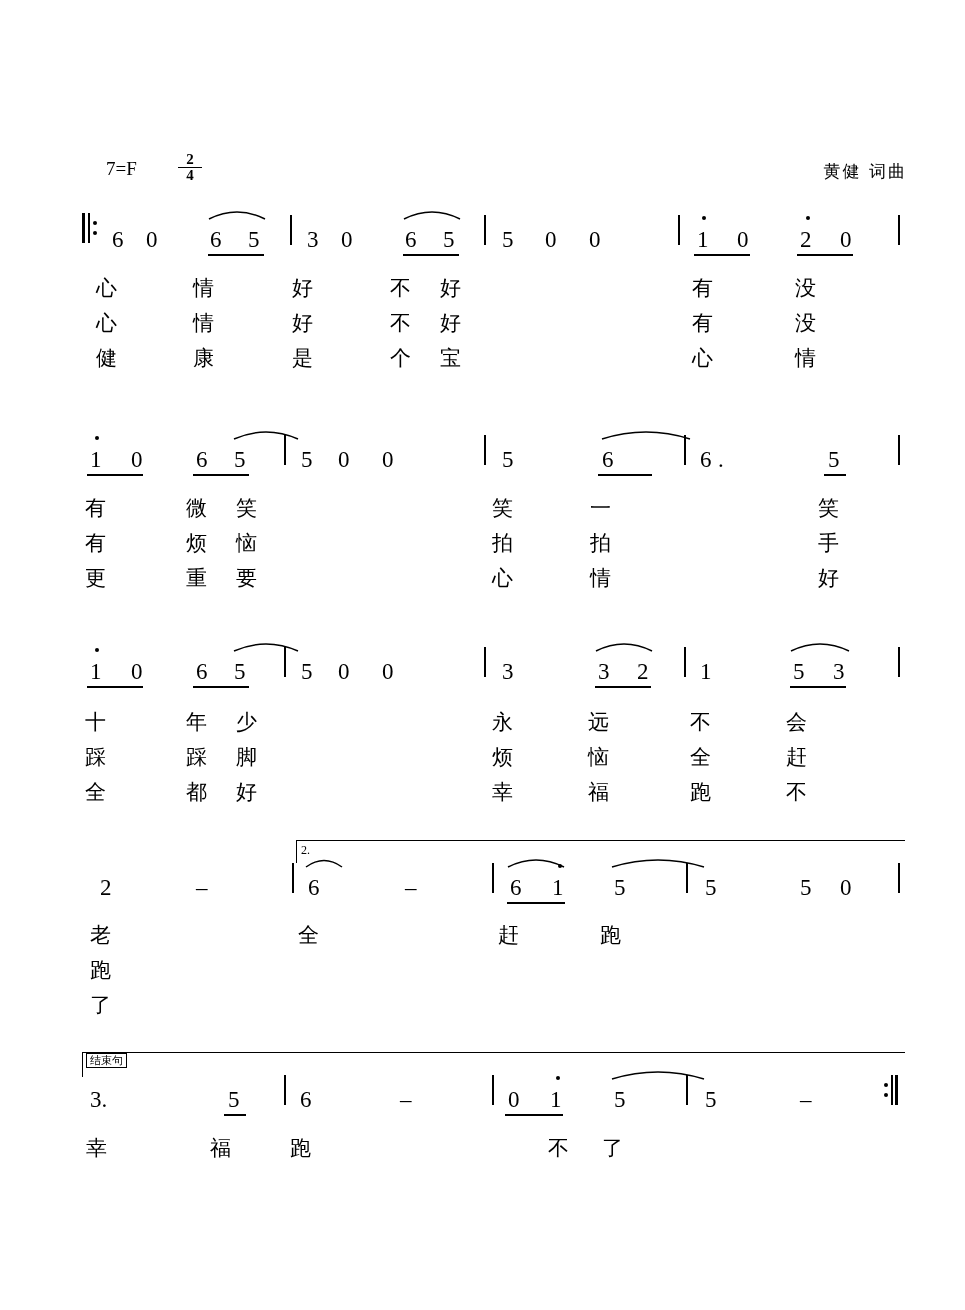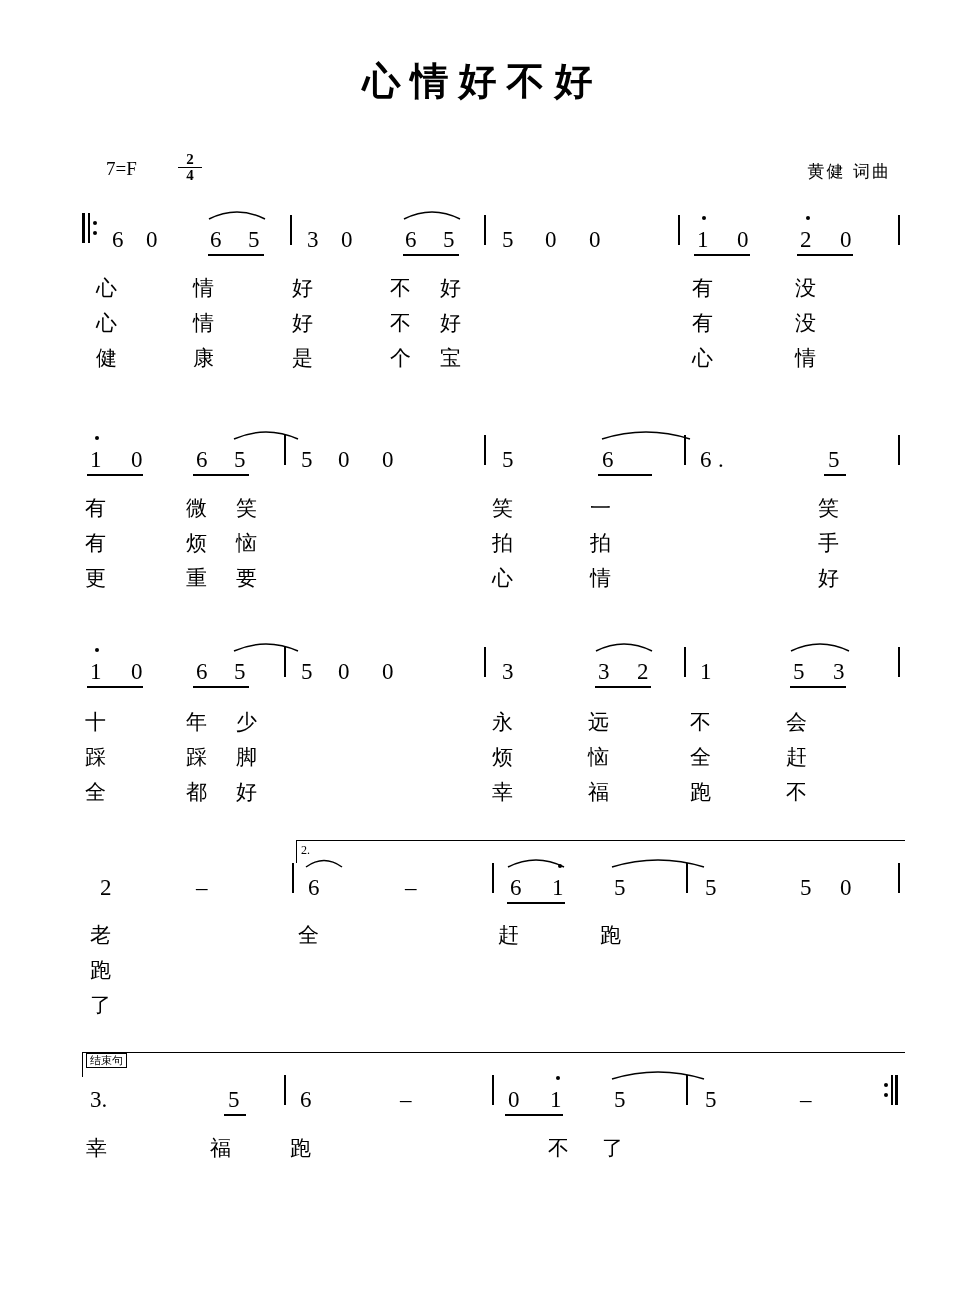--- a/index.html
+++ b/index.html
@@ -53,21 +53,21 @@
     display: block;
     border-bottom: 1.6px solid #000;
     padding-bottom: 0px;
   }
   .meter .den {
     display: block;
     padding-top: 0px;
   }
   .credit {
     position: absolute;
-    right: 74px;
+    right: 58px;
     top: 160px;
     font-size: 17px;
     letter-spacing: 2px;
     font-family: "DejaVu Serif", serif;
   }
 
   
   .system {
     position: absolute;
     left: 0;
@@ -163,21 +163,20 @@
     position: absolute;
     font-size: 23px;
     line-height: 1;
   }
 </style>
 </head>
 <body>
 
 <div class="sheet">
 
-  <div class="title">心情好不好</div>
 
   <div class="key-sig">7=F</div>
 
   <div class="meter">
     <span class="num">2</span>
     <span class="den">4</span>
   </div>
 
   <div class="credit">黄健 词曲</div>
 

